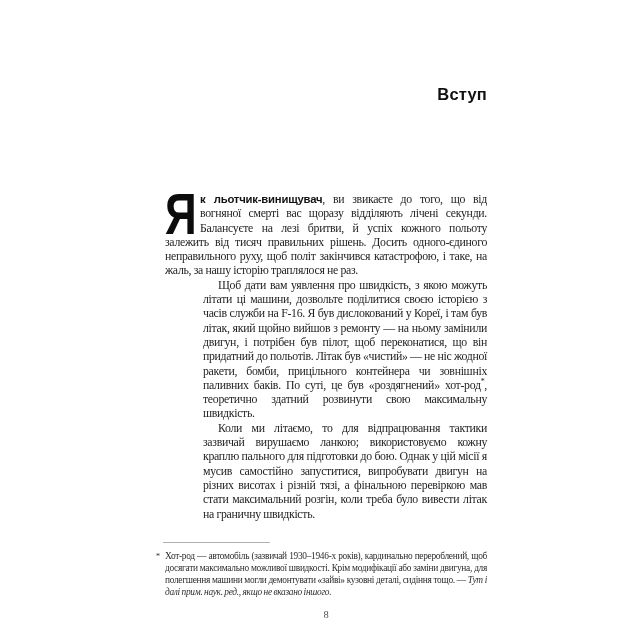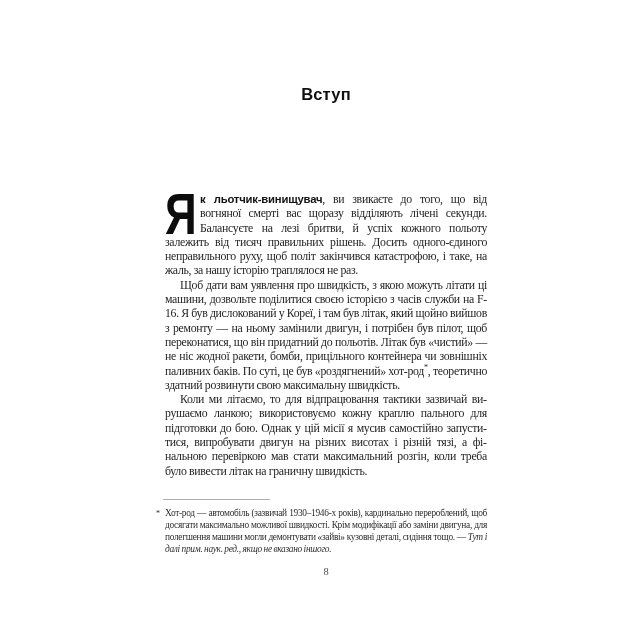--- a/index.html
+++ b/index.html
@@ -8,40 +8,40 @@
     background:#ffffff;
     position:relative;
     overflow:hidden;
     font-family:"Liberation Serif",serif;
     -webkit-font-smoothing:antialiased;
   }
   .chapter-title{
     position:absolute;
     top:85px;left:165px;width:322px;
     margin:0;
-    text-align:center;
+    text-align:right;
     font-family:"Liberation Sans",sans-serif;
     font-weight:700;
     font-size:16.5px;
     line-height:1.1;
     letter-spacing:.2px;
     color:#101010;
   }
   .text-column{
     position:absolute;
     left:165px;top:192px;width:322px;
     font-size:11.8px;
     line-height:14.3px;
     letter-spacing:-.3px;
     word-spacing:-.2px;
     color:#1e1e1e;
     text-align:justify;
   }
   .para{margin:0;}
-  .para.indent{text-indent:15px;}
+  .para.indent{text-indent:15px;margin-left:38px;}
   .dropcap{
     float:left;
     width:29px;height:43px;
     overflow:visible;
     font-family:"Liberation Sans",sans-serif;
     font-weight:700;
     font-size:58px;
     line-height:58px;
     transform:scaleX(.76);
     transform-origin:0 0;

